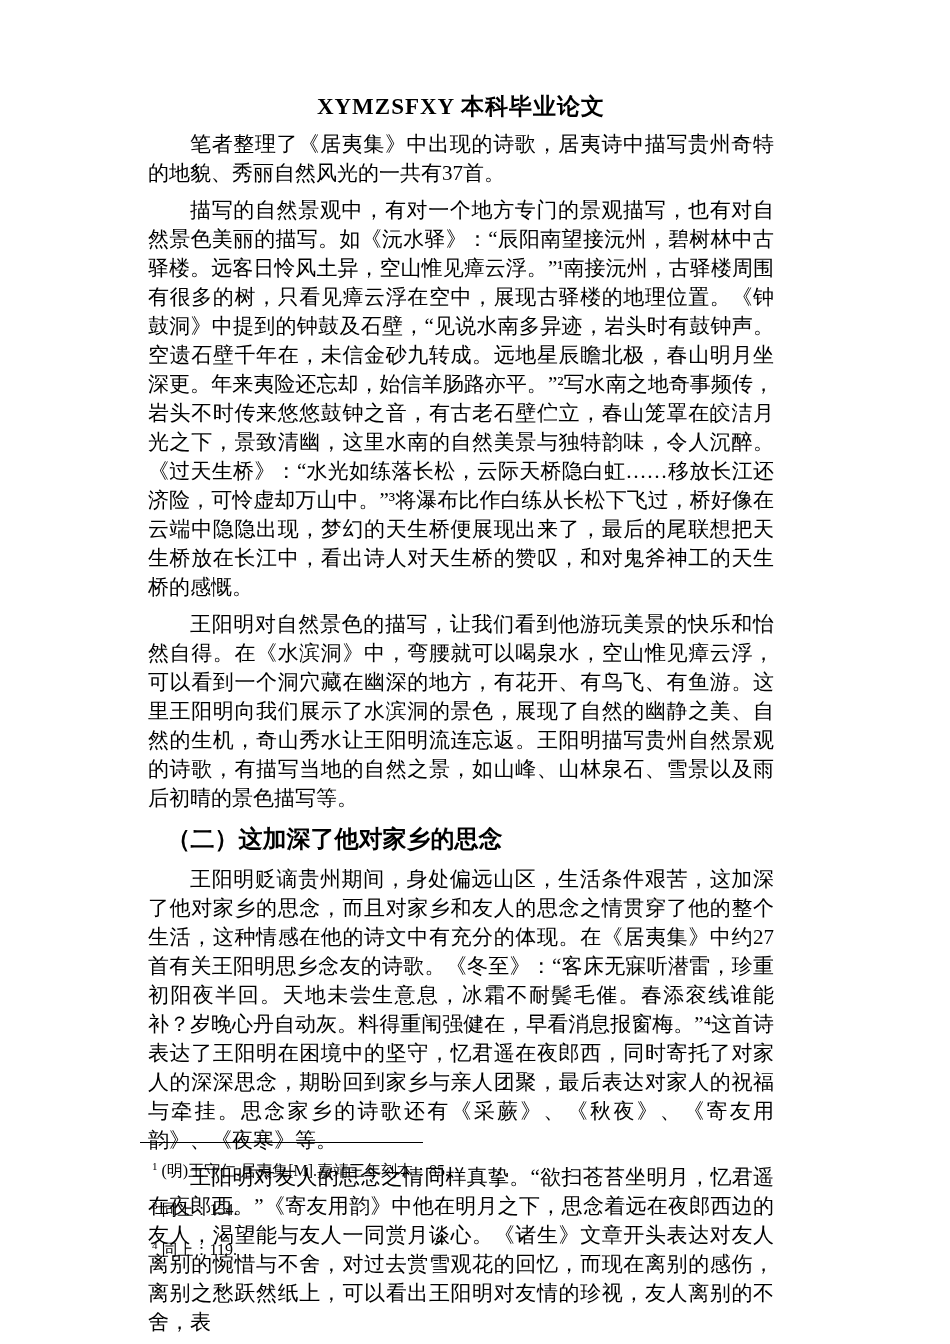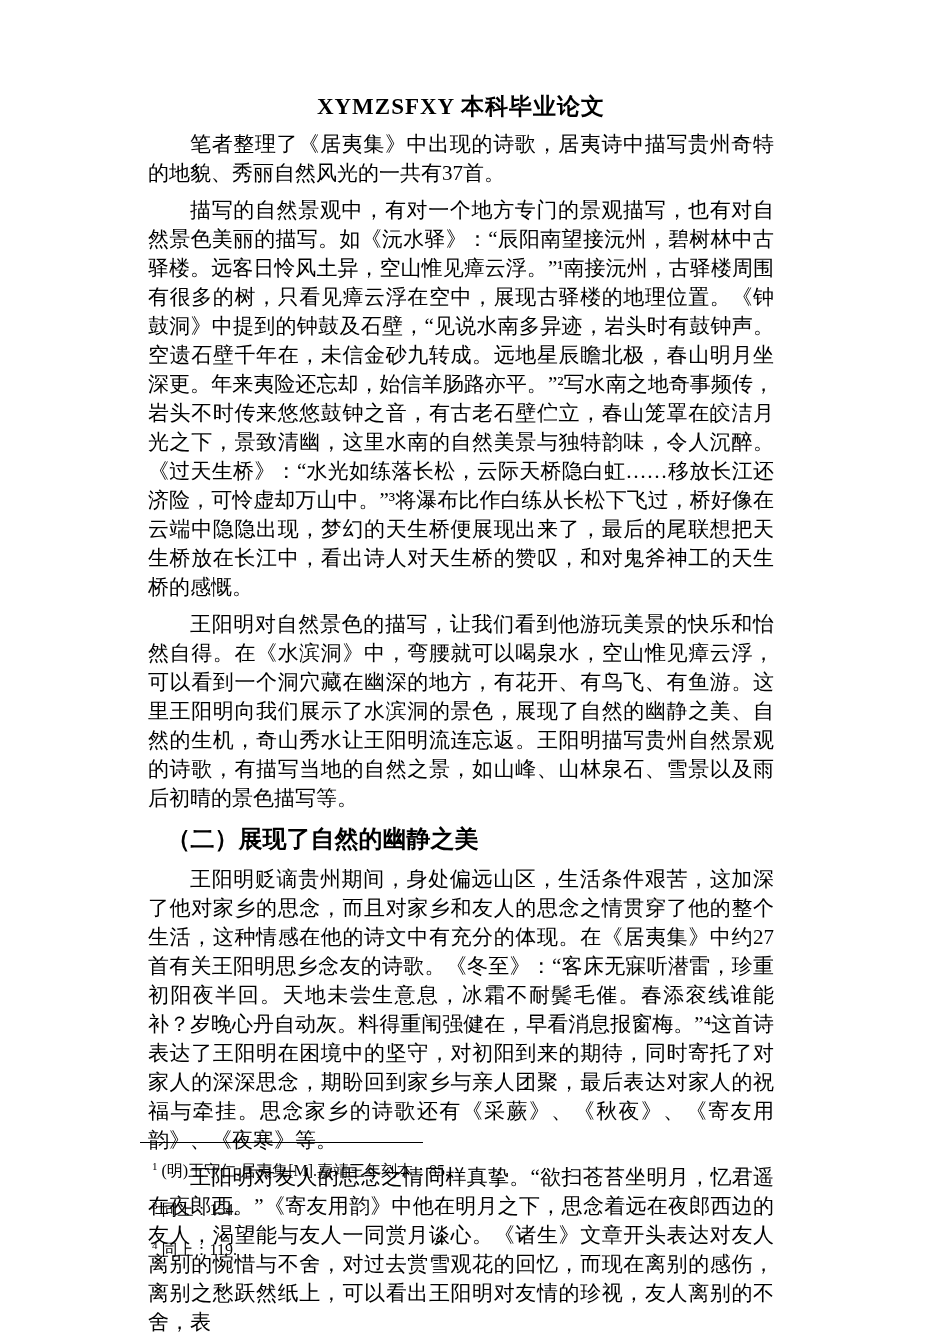--- a/index.html
+++ b/index.html
@@ -91,23 +91,23 @@
     <div class="doc-header">
       <span>XYMZSFXY 本科毕业论文</span>
     </div>
 
     <p class="para">笔者整理了《居夷集》中出现的诗歌，居夷诗中描写贵州奇特的地貌、秀丽自然风光的一共有37首。</p>
 
     <p class="para">描写的自然景观中，有对一个地方专门的景观描写，也有对自然景色美丽的描写。如《沅水驿》：“辰阳南望接沅州，碧树林中古驿楼。远客日怜风土异，空山惟见瘴云浮。”¹南接沅州，古驿楼周围有很多的树，只看见瘴云浮在空中，展现古驿楼的地理位置。《钟鼓洞》中提到的钟鼓及石壁，“见说水南多异迹，岩头时有鼓钟声。空遗石壁千年在，未信金砂九转成。远地星辰瞻北极，春山明月坐深更。年来夷险还忘却，始信羊肠路亦平。”²写水南之地奇事频传，岩头不时传来悠悠鼓钟之音，有古老石壁伫立，春山笼罩在皎洁月光之下，景致清幽，这里水南的自然美景与独特韵味，令人沉醉。《过天生桥》：“水光如练落长松，云际天桥隐白虹……移放长江还济险，可怜虚却万山中。”³将瀑布比作白练从长松下飞过，桥好像在云端中隐隐出现，梦幻的天生桥便展现出来了，最后的尾联想把天生桥放在长江中，看出诗人对天生桥的赞叹，和对鬼斧神工的天生桥的感慨。</p>
 
     <p class="para">王阳明对自然景色的描写，让我们看到他游玩美景的快乐和怡然自得。在《水滨洞》中，弯腰就可以喝泉水，空山惟见瘴云浮，可以看到一个洞穴藏在幽深的地方，有花开、有鸟飞、有鱼游。这里王阳明向我们展示了水滨洞的景色，展现了自然的幽静之美、自然的生机，奇山秀水让王阳明流连忘返。王阳明描写贵州自然景观的诗歌，有描写当地的自然之景，如山峰、山林泉石、雪景以及雨后初晴的景色描写等。</p>
 
-    <h2 class="section-heading">（二）展现了自然的幽静之美</h2>
+    <h2 class="section-heading">（二）这加深了他对家乡的思念</h2>
 
-    <p class="para">王阳明贬谪贵州期间，身处偏远山区，生活条件艰苦，这加深了他对家乡的思念，而且对家乡和友人的思念之情贯穿了他的整个生活，这种情感在他的诗文中有充分的体现。在《居夷集》中约27首有关王阳明思乡念友的诗歌。《冬至》：“客床无寐听潜雷，珍重初阳夜半回。天地未尝生意息，冰霜不耐鬓毛催。春添衮线谁能补？岁晚心丹自动灰。料得重闱强健在，早看消息报窗梅。”⁴这首诗表达了王阳明在困境中的坚守，对初阳到来的期待，同时寄托了对家人的深深思念，期盼回到家乡与亲人团聚，最后表达对家人的祝福与牵挂。思念家乡的诗歌还有《采蕨》、《秋夜》、《寄友用韵》、《夜寒》等。</p>
+    <p class="para">王阳明贬谪贵州期间，身处偏远山区，生活条件艰苦，这加深了他对家乡的思念，而且对家乡和友人的思念之情贯穿了他的整个生活，这种情感在他的诗文中有充分的体现。在《居夷集》中约27首有关王阳明思乡念友的诗歌。《冬至》：“客床无寐听潜雷，珍重初阳夜半回。天地未尝生意息，冰霜不耐鬓毛催。春添衮线谁能补？岁晚心丹自动灰。料得重闱强健在，早看消息报窗梅。”⁴这首诗表达了王阳明在困境中的坚守，忆君遥在夜郎西，同时寄托了对家人的深深思念，期盼回到家乡与亲人团聚，最后表达对家人的祝福与牵挂。思念家乡的诗歌还有《采蕨》、《秋夜》、《寄友用韵》、《夜寒》等。</p>
 
     <p class="para">王阳明对友人的思念之情同样真挚。“欲扫苍苔坐明月，忆君遥在夜郎西。”《寄友用韵》中他在明月之下，思念着远在夜郎西边的友人，渴望能与友人一同赏月谈心。《诸生》文章开头表达对友人离别的惋惜与不舍，对过去赏雪观花的回忆，而现在离别的感伤，离别之愁跃然纸上，可以看出王阳明对友情的珍视，友人离别的不舍，表</p>
 
   </div>
 
   <div class="footnotes">
     <div class="fn-sep"></div>
 
     <p class="fn">
       <sup>1</sup><span>(明)王守仁.居夷集[M].嘉靖三年刻本：85.</span>

